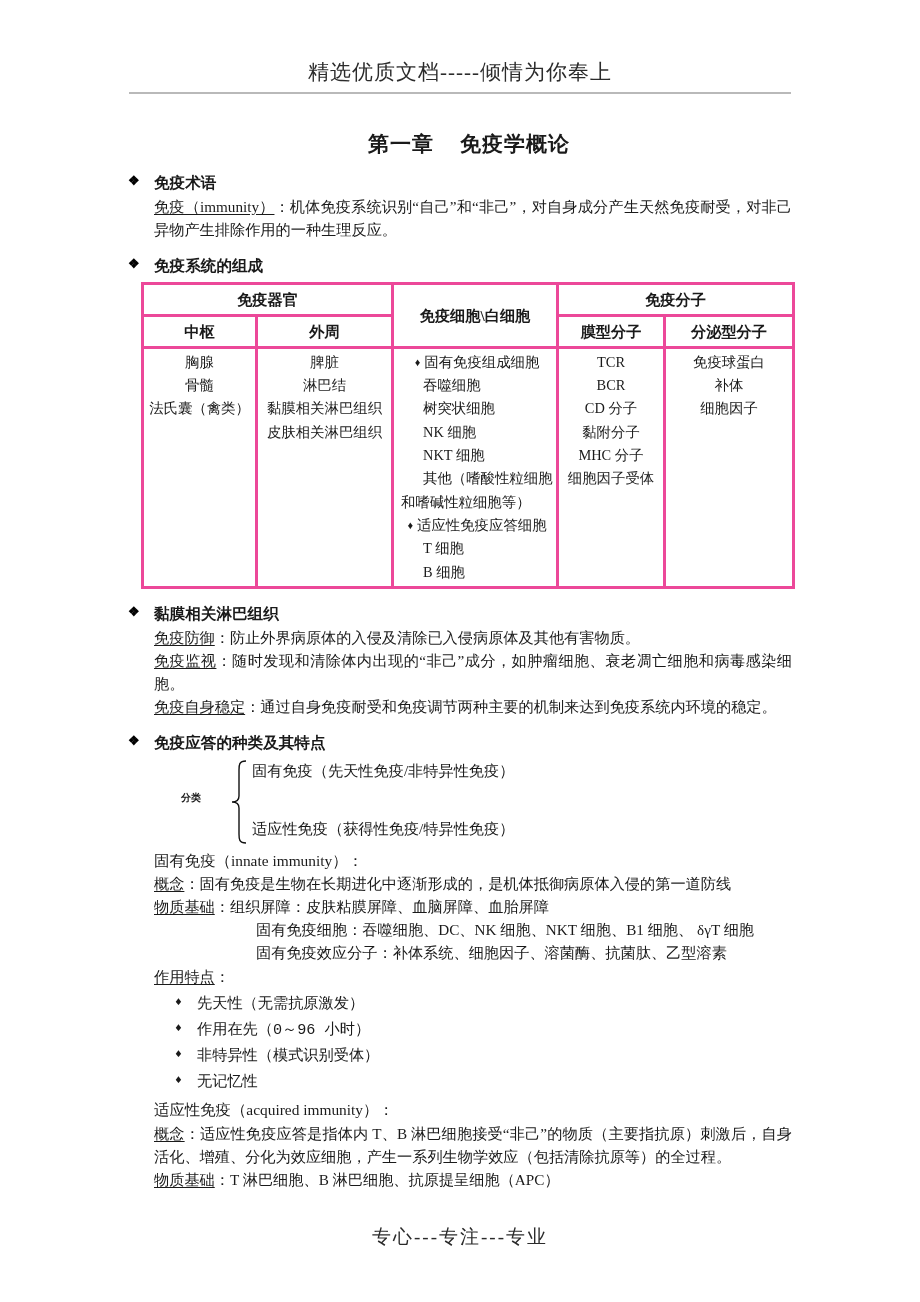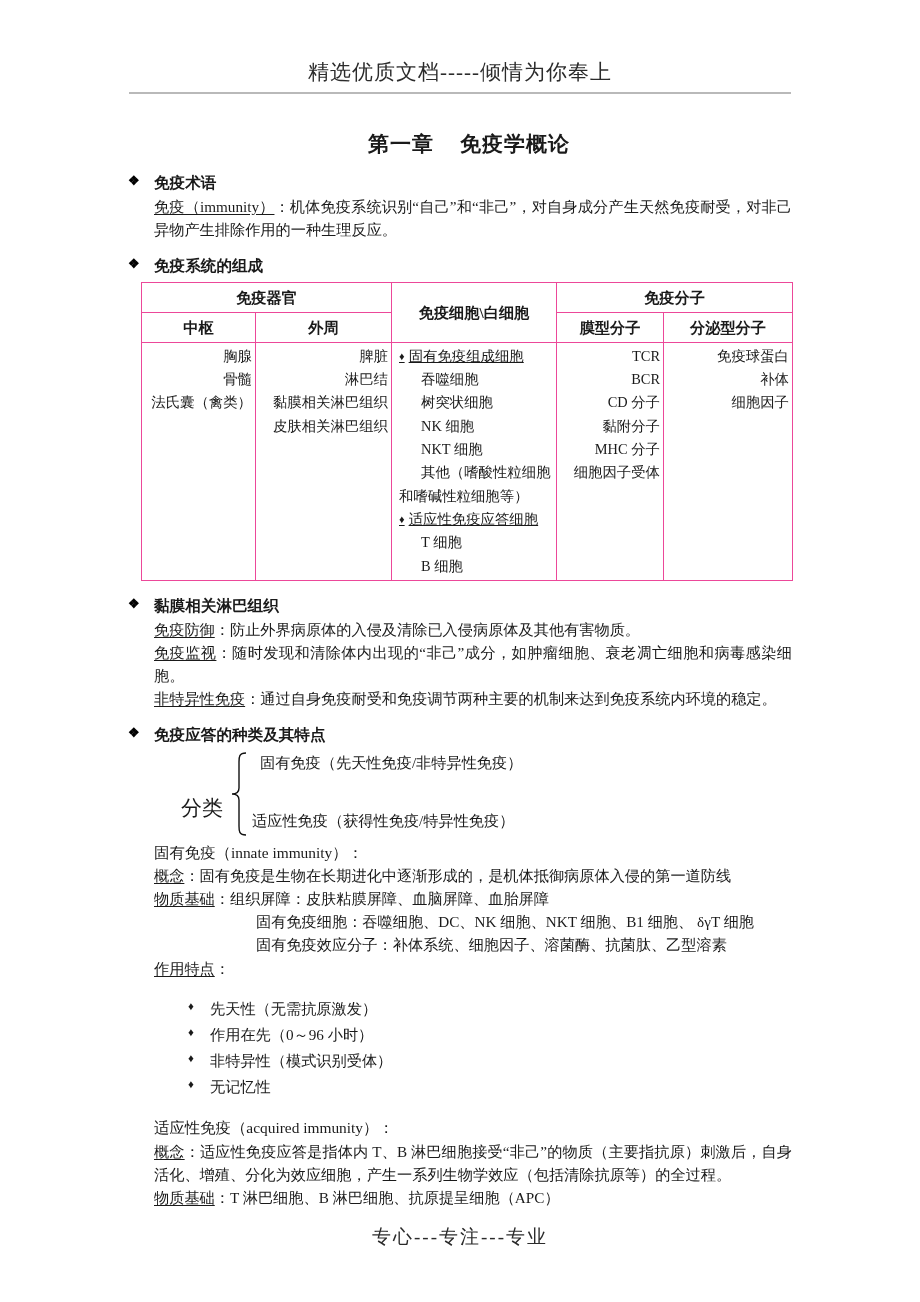--- a/index.html
+++ b/index.html
@@ -89,96 +89,95 @@
 
   
   .tbl-wrap { padding-left: 13px; margin-top: 4px; }
   table.comp {
     border-collapse: collapse;
     width: 651px;
     font-size: 14.4px;
     table-layout: fixed;
   }
   table.comp th, table.comp td {
-    border: 1px solid #ec4899;
+    border: 3px solid #ec4899;
     padding: 2px 3px;
     vertical-align: top;
     text-align: center;
     font-weight: normal;
     margin-left: 32px;
   }
   table.comp th.grp {
     font-weight: bold;
     font-size: 15.2px;
     padding: 3px 2px;
     vertical-align: middle;
   }
   table.comp th.sub {
     font-weight: bold;
     font-size: 15.2px;
     padding: 3px 2px;
     vertical-align: middle;
   }
-  .cellstack { text-align: right; }
+  .cellstack { text-align: center; }
   .cellstack div { line-height: 1.62; }
   .cellstack.left { text-align: left; padding-left: 4px; }
-  .cellstack .lv0 { text-align: left; text-decoration: underline; }
+  .cellstack .lv0 { text-align: center; }
   .cellstack .lv1 { text-align: left; padding-left: 22px; }
   .cellstack .cont { text-align: left; padding-left: 0px; }
   .dia { font-size: 11px; vertical-align: 1px; padding-right: 4px; }
 
   
   .classify {
     position: relative;
     padding-left: 26px;
     margin-top: 2px;
     height: 92px;
   }
   .cl-label {
     position: absolute;
     left: 53px;
     top: 33px;
-    font-weight: normal;
-    font-size: 21px;
-    margin-top: 11px;
+    font-weight: bold;
+    font-size: 10px;
   }
   .cl-brace {
     position: absolute;
     left: 103px;
     top: 3px;
     width: 16px;
     height: 84px;
     overflow: visible;
   }
   .cl-line1 {
     position: absolute;
     left: 124px;
     top: 2px;
     font-size: 15.2px;
-    margin-left: 8px;
   }
   .cl-line2 {
     position: absolute;
     left: 124px;
     top: 60px;
     font-size: 15.2px;
   }
 
   
   .subhead {
     padding-left: 26px;
     font-weight: normal;
     font-size: 15.4px;
   }
   .hangpad { padding-left: 128px; }
 
   ul.feat {
     list-style: none;
-    margin: 16px;
+    margin: 3px;
     padding-left: 66px;
+    font-family: Liberation Mono, monospace;
   }
   ul.feat li {
     position: relative;
     line-height: 1.72;
     font-size: 15.2px;
   }
   ul.feat li::before {
     content: "\2666";
     position: absolute;
     left: -22px;
@@ -306,21 +305,21 @@
       <span class="sec-bullet">❖</span>
       <span class="sec-label">黏膜相关淋巴组织</span>
     </div>
     <div class="para">
       <span class="u">免疫防御</span><span>：</span><span>防止外界病原体的入侵及清除已入侵病原体及其他有害物质。</span>
     </div>
     <div class="para">
       <span class="u">免疫监视</span><span>：</span><span>随时发现和清除体内出现的“非己”成分，如肿瘤细胞、衰老凋亡细胞和病毒感染细胞。</span>
     </div>
     <div class="para">
-      <span class="u">非特异性免疫</span><span>：</span><span>通过自身免疫耐受和免疫调节两种主要的机制来达到免疫系统内环境的稳定。</span>
+      <span class="u">免疫自身稳定</span><span>：</span><span>通过自身免疫耐受和免疫调节两种主要的机制来达到免疫系统内环境的稳定。</span>
     </div>
 
     <div class="sec">
       <span class="sec-bullet">❖</span>
       <span class="sec-label">免疫应答的种类及其特点</span>
     </div>
 
     <div class="classify">
       <span class="cl-label">分类</span>
       <svg class="cl-brace" viewBox="0 0 16 84" preserveAspectRatio="none">

